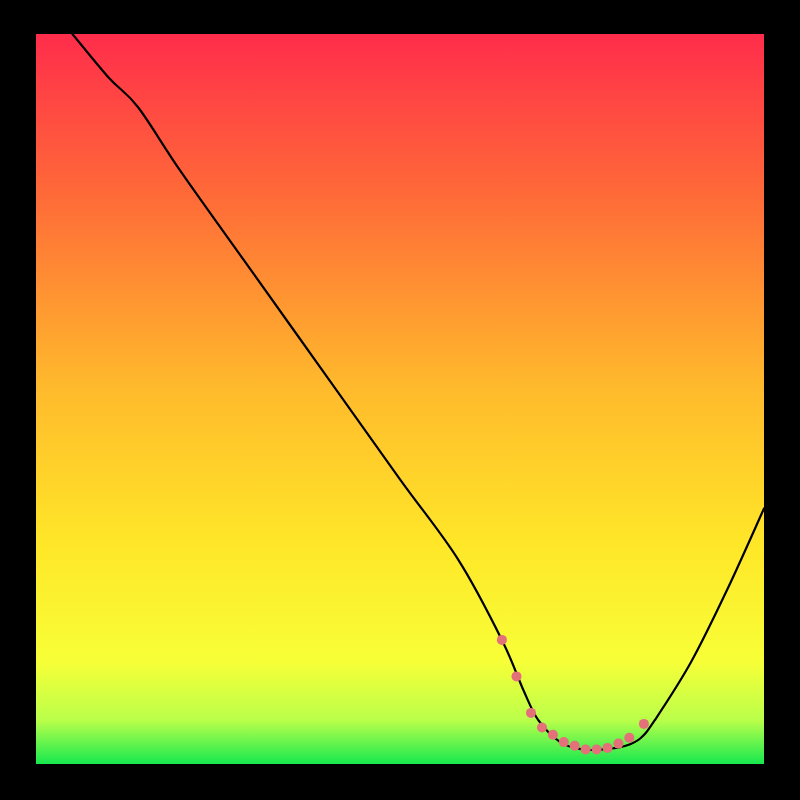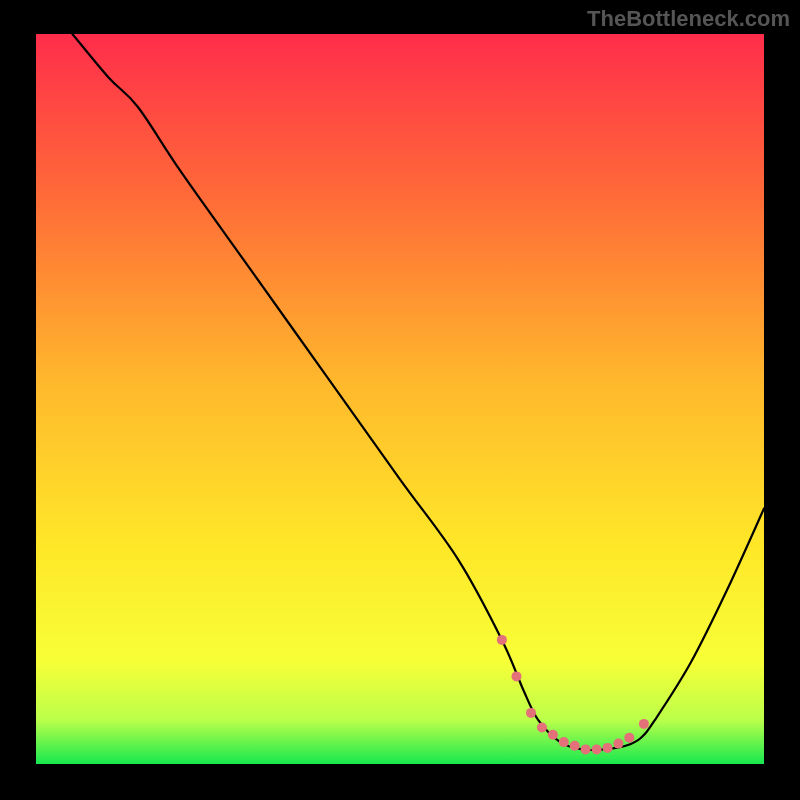--- a/index.html
+++ b/index.html
@@ -26,21 +26,20 @@
     z-index: 10;
   }
   svg {
     display: block;
   }
 </style>
 </head>
 <body>
 
 <div class="chart-wrap">
-  <div class="watermark">TheBottleneck.com</div>
   <svg id="chart-svg" width="800" height="800" viewBox="0 0 800 800">
     <defs>
       <linearGradient id="bg-grad" x1="0" y1="0" x2="0" y2="1">
           <stop offset="0.0%" stop-color="#ff2d4b"></stop>
           <stop offset="22.0%" stop-color="#ff6a38"></stop>
           <stop offset="48.0%" stop-color="#ffb92c"></stop>
           <stop offset="70.0%" stop-color="#ffe728"></stop>
           <stop offset="86.0%" stop-color="#f7ff37"></stop>
           <stop offset="94.0%" stop-color="#baff4a"></stop>
           <stop offset="100.0%" stop-color="#17e84f"></stop>

